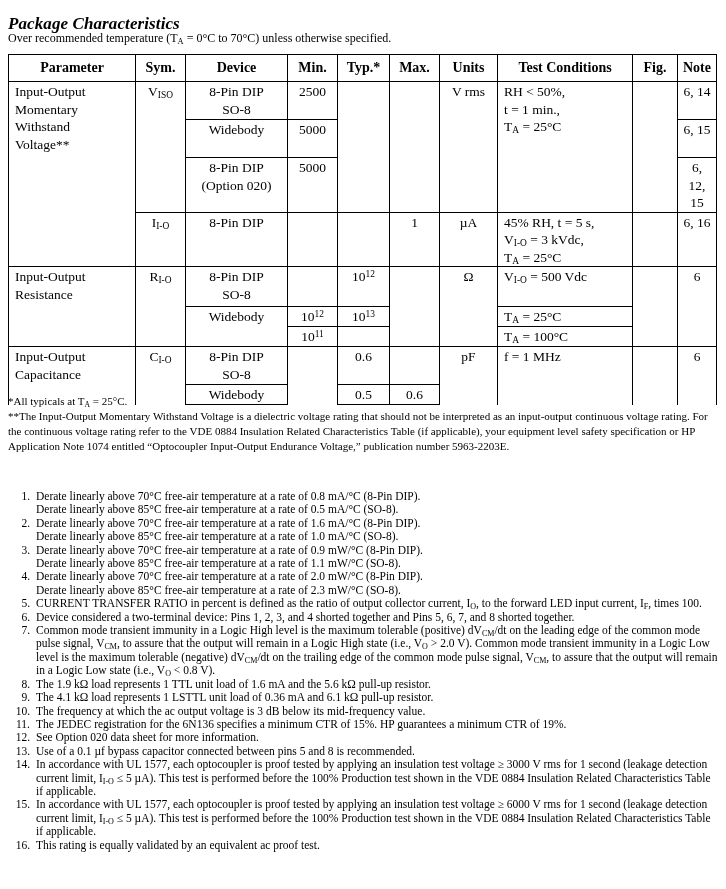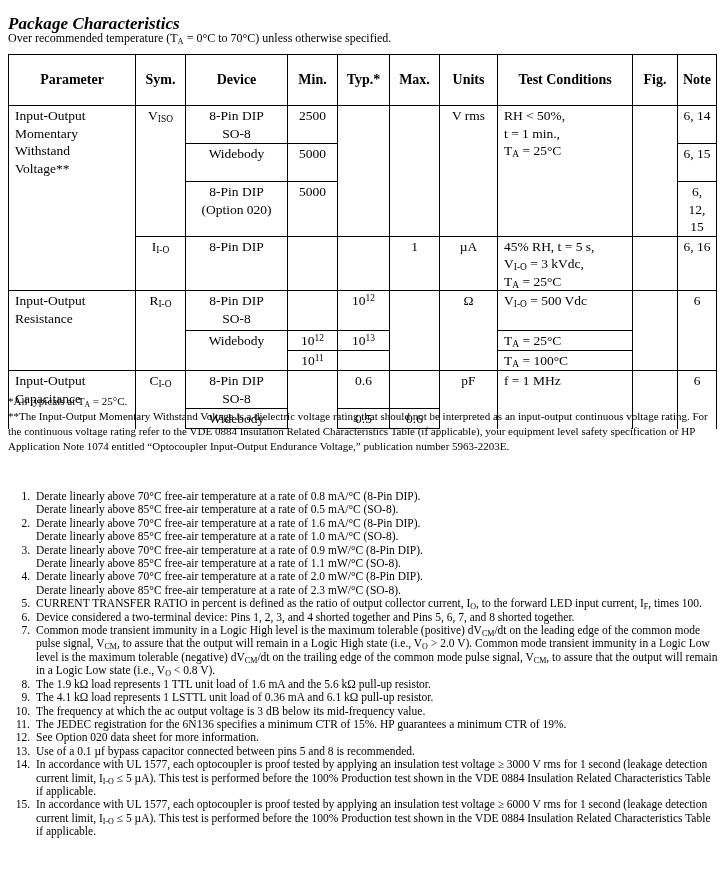--- a/index.html
+++ b/index.html
@@ -21,21 +21,21 @@
     position: absolute; left: 8px; top: 54px;
     width: 708px; border-collapse: collapse; table-layout: fixed;
     font-size: 13.5px;
   }
   table.pc td, table.pc th {
     border-left: 1px solid #000; border-right: 1px solid #000;
     padding: 1px 4px 0 4px; vertical-align: top; line-height: 17.5px;
   }
   table.pc th {
     font-weight: bold; font-size: 14px; border: 1px solid #000;
-    text-align: center; height: 18px; padding: 16px 2px;
+    text-align: center; height: 18px; padding: 4px 2px;
   }
   table.pc tr.grp-top td { border-top: 1px solid #000; }
   table.pc tr.last td { border-bottom: 1px solid #000; }
   .c { text-align: center; }
   .l { text-align: left; padding-left: 6px !important; margin-left: 32px; }
   .bt { border-top: 1px solid #000 !important; }
 
   .foot {
     position: absolute; left: 8px; top: 394px; width: 712px;
     font-size: 11px; line-height: 15px; font-family: Liberation Serif, serif;
@@ -269,13 +269,17 @@
       <span class="txt">Use of a 0.1 µf bypass capacitor connected between pins 5 and 8 is recommended.</span>
     </div>
   <div class="note">
       <span class="num">14.</span>
       <span class="txt"><span>In accordance with UL 1577, each optocoupler is proof tested by applying an insulation test voltage ≥  3000 V rms for 1 second (leakage detection current limit, I</span><sub>I-O</sub><span> ≤ 5 µA). This test is performed before the 100% Production test shown in the VDE 0884 Insulation Related Characteristics Table if applicable.</span></span>
     </div>
   <div class="note">
       <span class="num">15.</span>
       <span class="txt"><span>In accordance with UL 1577, each optocoupler is proof tested by applying an insulation test voltage ≥  6000 V rms  for 1 second (leakage detection current limit, I</span><sub>I-O</sub><span> ≤ 5 µA). This test is performed before the 100% Production test shown in the VDE 0884 Insulation Related Characteristics Table if applicable.</span></span>
     </div>
+  <div class="note">
+      <span class="num">16.</span>
+      <span class="txt">This rating is equally validated by an equivalent ac proof test.</span>
+    </div>
 </div>
 
 </body></html>

